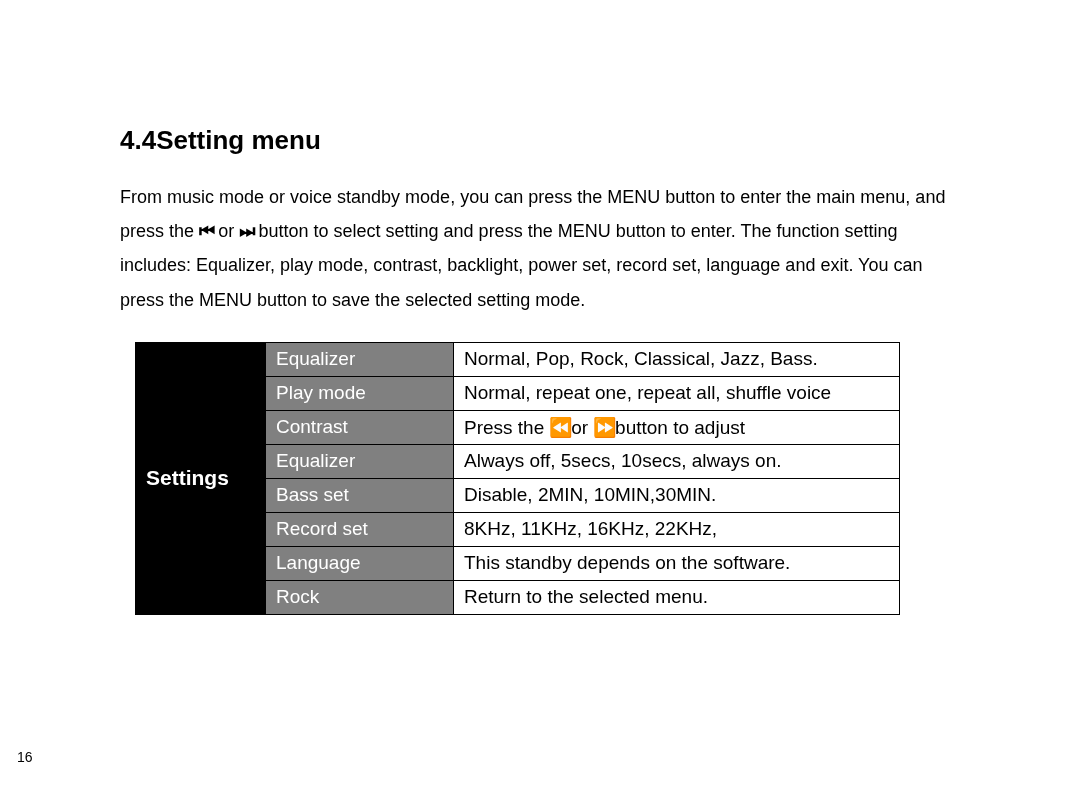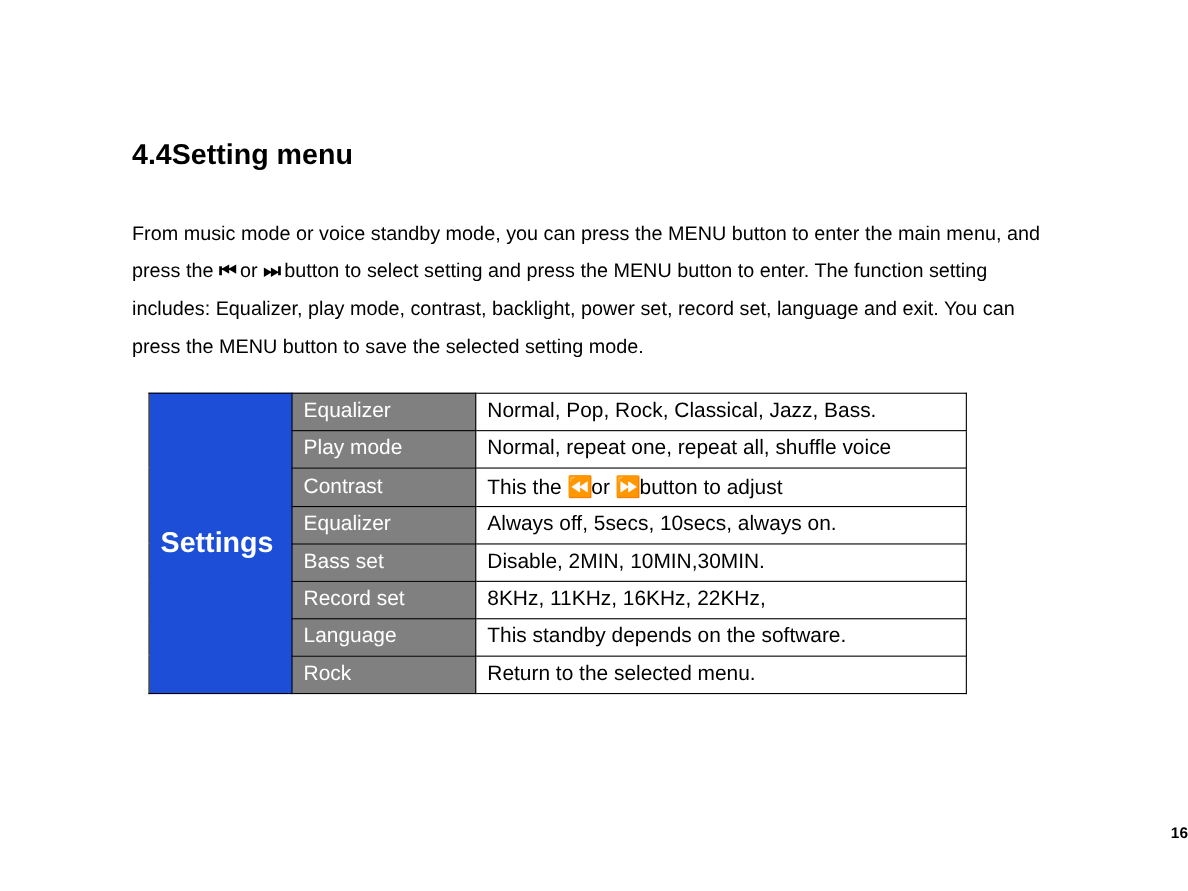--- a/index.html
+++ b/index.html
@@ -8,21 +8,21 @@
       height: 810px;
       background: #fff;
       font-family: Arial, Helvetica, sans-serif;
       color: #000;
       position: relative;
     }
     .page { padding: 125px 120px 0 120px; }
     .heading {
       font-size: 26px;
       font-weight: bold;
-      margin-bottom: 39px;
+      margin-bottom: 24px;
     }
     .para {
       font-size: 18px;
       line-height: 1.9;
       margin-bottom: 25px;
     }
     .icon-prev, .icon-next {
       display: inline-block;
       font-family: Arial, sans-serif;
       font-weight: bold;
@@ -35,48 +35,48 @@
       font-size: 19px;
     }
     table.settings td, table.settings th {
       border: 1px solid #000;
       padding: 5px 10px;
       text-align: left;
       vertical-align: middle;
       height: 34px;
     }
     th.rowhead {
-      background: #1d4ed8;
+      background: #000000;
       color: #fff;
       font-weight: bold;
-      font-size: 26px;
+      font-size: 21px;
       text-align: center;
       width: 130px;
       padding: 5px 10px;
       border-right: 1px solid #000;
     }
     td.label {
       background: #808080;
       color: #fff;
       text-align: center;
-      width: 167px;
+      width: 188px;
       font-weight: normal;
     }
     td.value {
       background: #fff;
       color: #000;
       width: 446px;
     }
     .page-number {
       position: absolute;
       bottom: 45px;
       left: 17px; right: 0;
-      text-align: right;
+      text-align: left;
       font-size: 14px;
-      font-weight: bold;
+      font-weight: normal;
     }
   </style>
 </head>
 <body>
 
 <div class="page">
   <h2 class="heading">4.4Setting menu</h2>
 
   <p class="para">
     <span>From music mode or voice standby mode, you can press the MENU button to enter the main menu, and press the </span><span class="icon-prev">⏮</span><span> or </span><span class="icon-next">⏭</span><span> button to select setting and press the MENU button to enter. The function setting includes: Equalizer, play mode, contrast, backlight, power set, record set, language and exit. You can press the MENU button to save the selected setting mode.</span>
@@ -89,21 +89,21 @@
       <td class="label">Equalizer</td>
       <td class="value">Normal, Pop, Rock, Classical, Jazz, Bass.</td>
     </tr>
     <tr>
       <td class="label">Play mode</td>
       <td class="value">Normal, repeat one, repeat all, shuffle voice</td>
     </tr>
     <tr>
       <td class="label">Contrast</td>
       <td class="value">
-        <span>This the  </span><span class="icon-prev">⏪</span><span>or  </span><span class="icon-next">⏩</span><span>button to adjust</span>
+        <span>Press the  </span><span class="icon-prev">⏪</span><span>or  </span><span class="icon-next">⏩</span><span>button to adjust</span>
       </td>
     </tr>
     <tr>
       <td class="label">Equalizer</td>
       <td class="value">Always off, 5secs, 10secs, always on.</td>
     </tr>
     <tr>
       <td class="label">Bass set</td>
       <td class="value">Disable, 2MIN, 10MIN,30MIN.</td>
     </tr>

